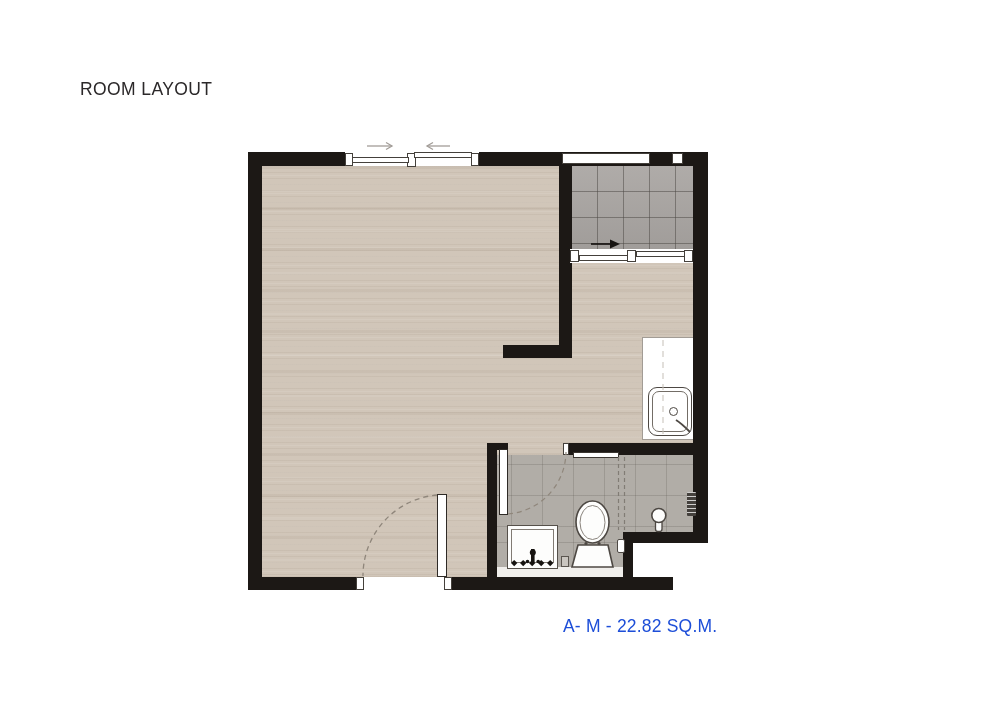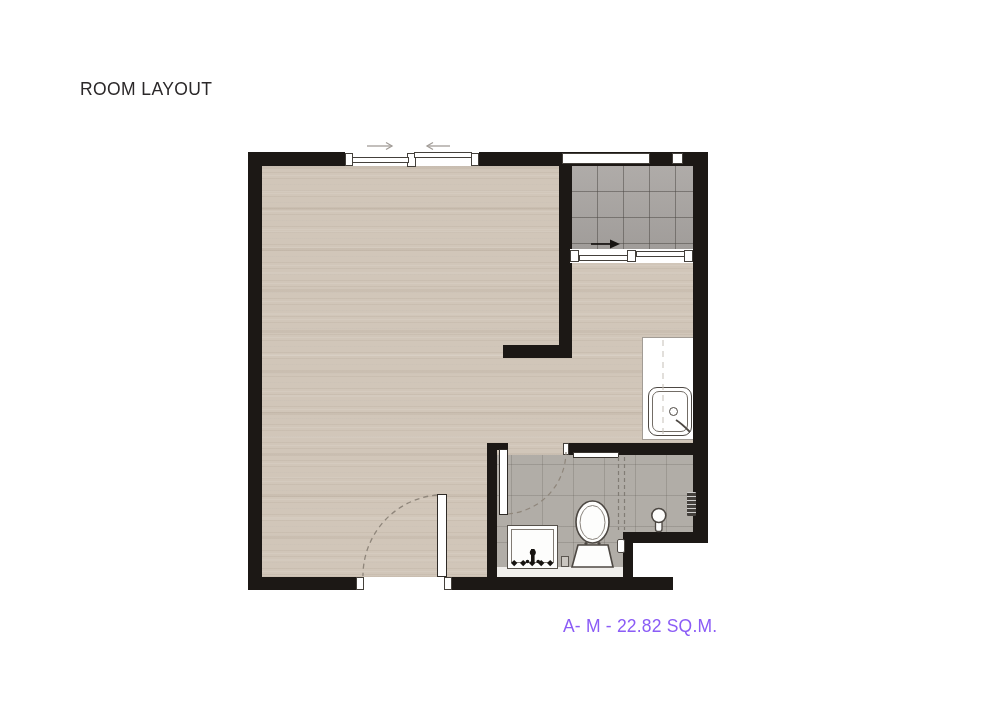--- a/index.html
+++ b/index.html
@@ -1,21 +1,21 @@
 <!DOCTYPE html>
 <html><head>
 <meta charset="utf-8">
 <style>
   html,body{margin:0;padding:0;background:#ffffff;}
   body{width:1000px;height:707px;position:relative;overflow:hidden;
        font-family:"Liberation Sans", sans-serif;}
   .abs{position:absolute;}
   
   .title-text{left:80px;top:79px;font-size:17.5px;font-weight:500;letter-spacing:.4px;color:#2b2829;text-align:center;}
-  .area-text{left:563px;top:616px;font-size:17.5px;font-weight:500;letter-spacing:.2px;color:#8b5cf6;}
+  .area-text{left:563px;top:616px;font-size:17.5px;font-weight:500;letter-spacing:.2px;color:#1d4ed8;}
   
   .floor-wood{left:262px;top:166px;width:431px;height:411px;z-index:1;
     background-color:#d1c6b9;
     background-image:
       repeating-linear-gradient(180deg, rgba(255,255,255,.09) 0 1px, rgba(255,255,255,0) 1px 9px),
       repeating-linear-gradient(180deg, rgba(150,133,115,.12) 0 1px, rgba(150,133,115,0) 1px 6px),
       repeating-linear-gradient(180deg, rgba(141,124,106,.10) 0 3px, rgba(141,124,106,0) 3px 24px, rgba(255,255,255,.07) 24px 26px, rgba(141,124,106,0) 26px 41px);}
   .floor-balcony{left:572px;top:166px;width:121px;height:84px;z-index:2;
     background-color:#a9a5a2;
     background-image:

